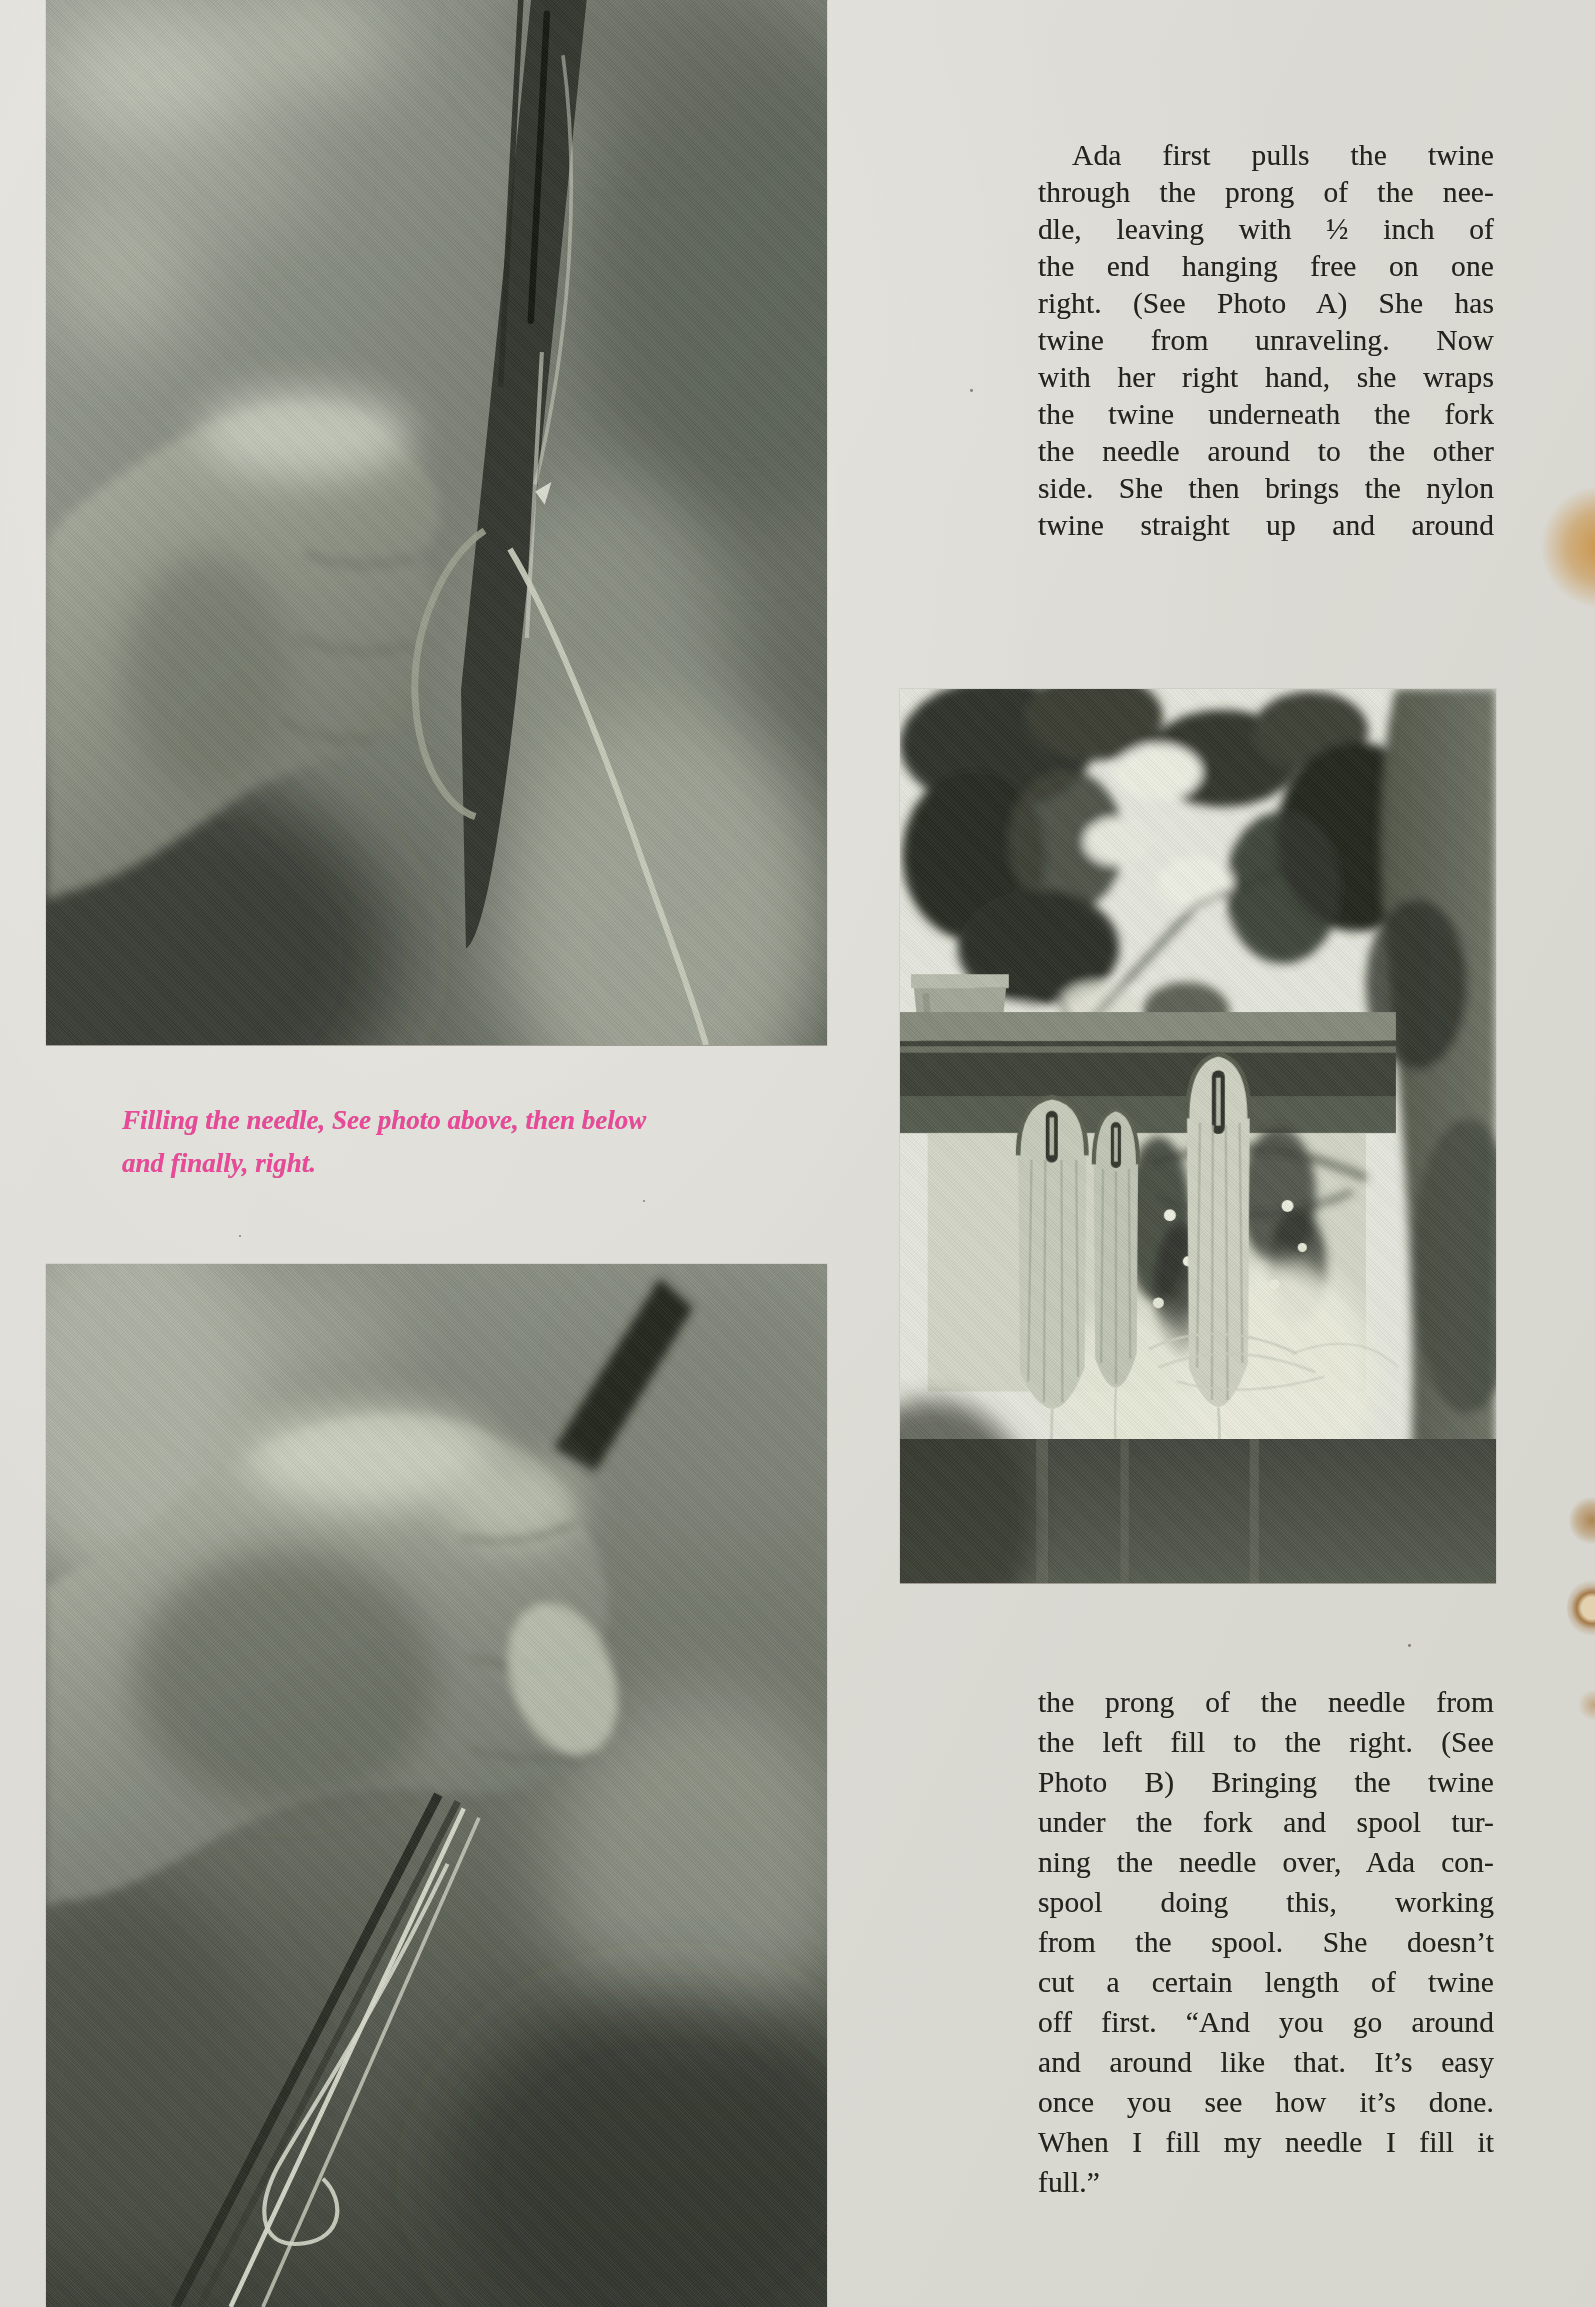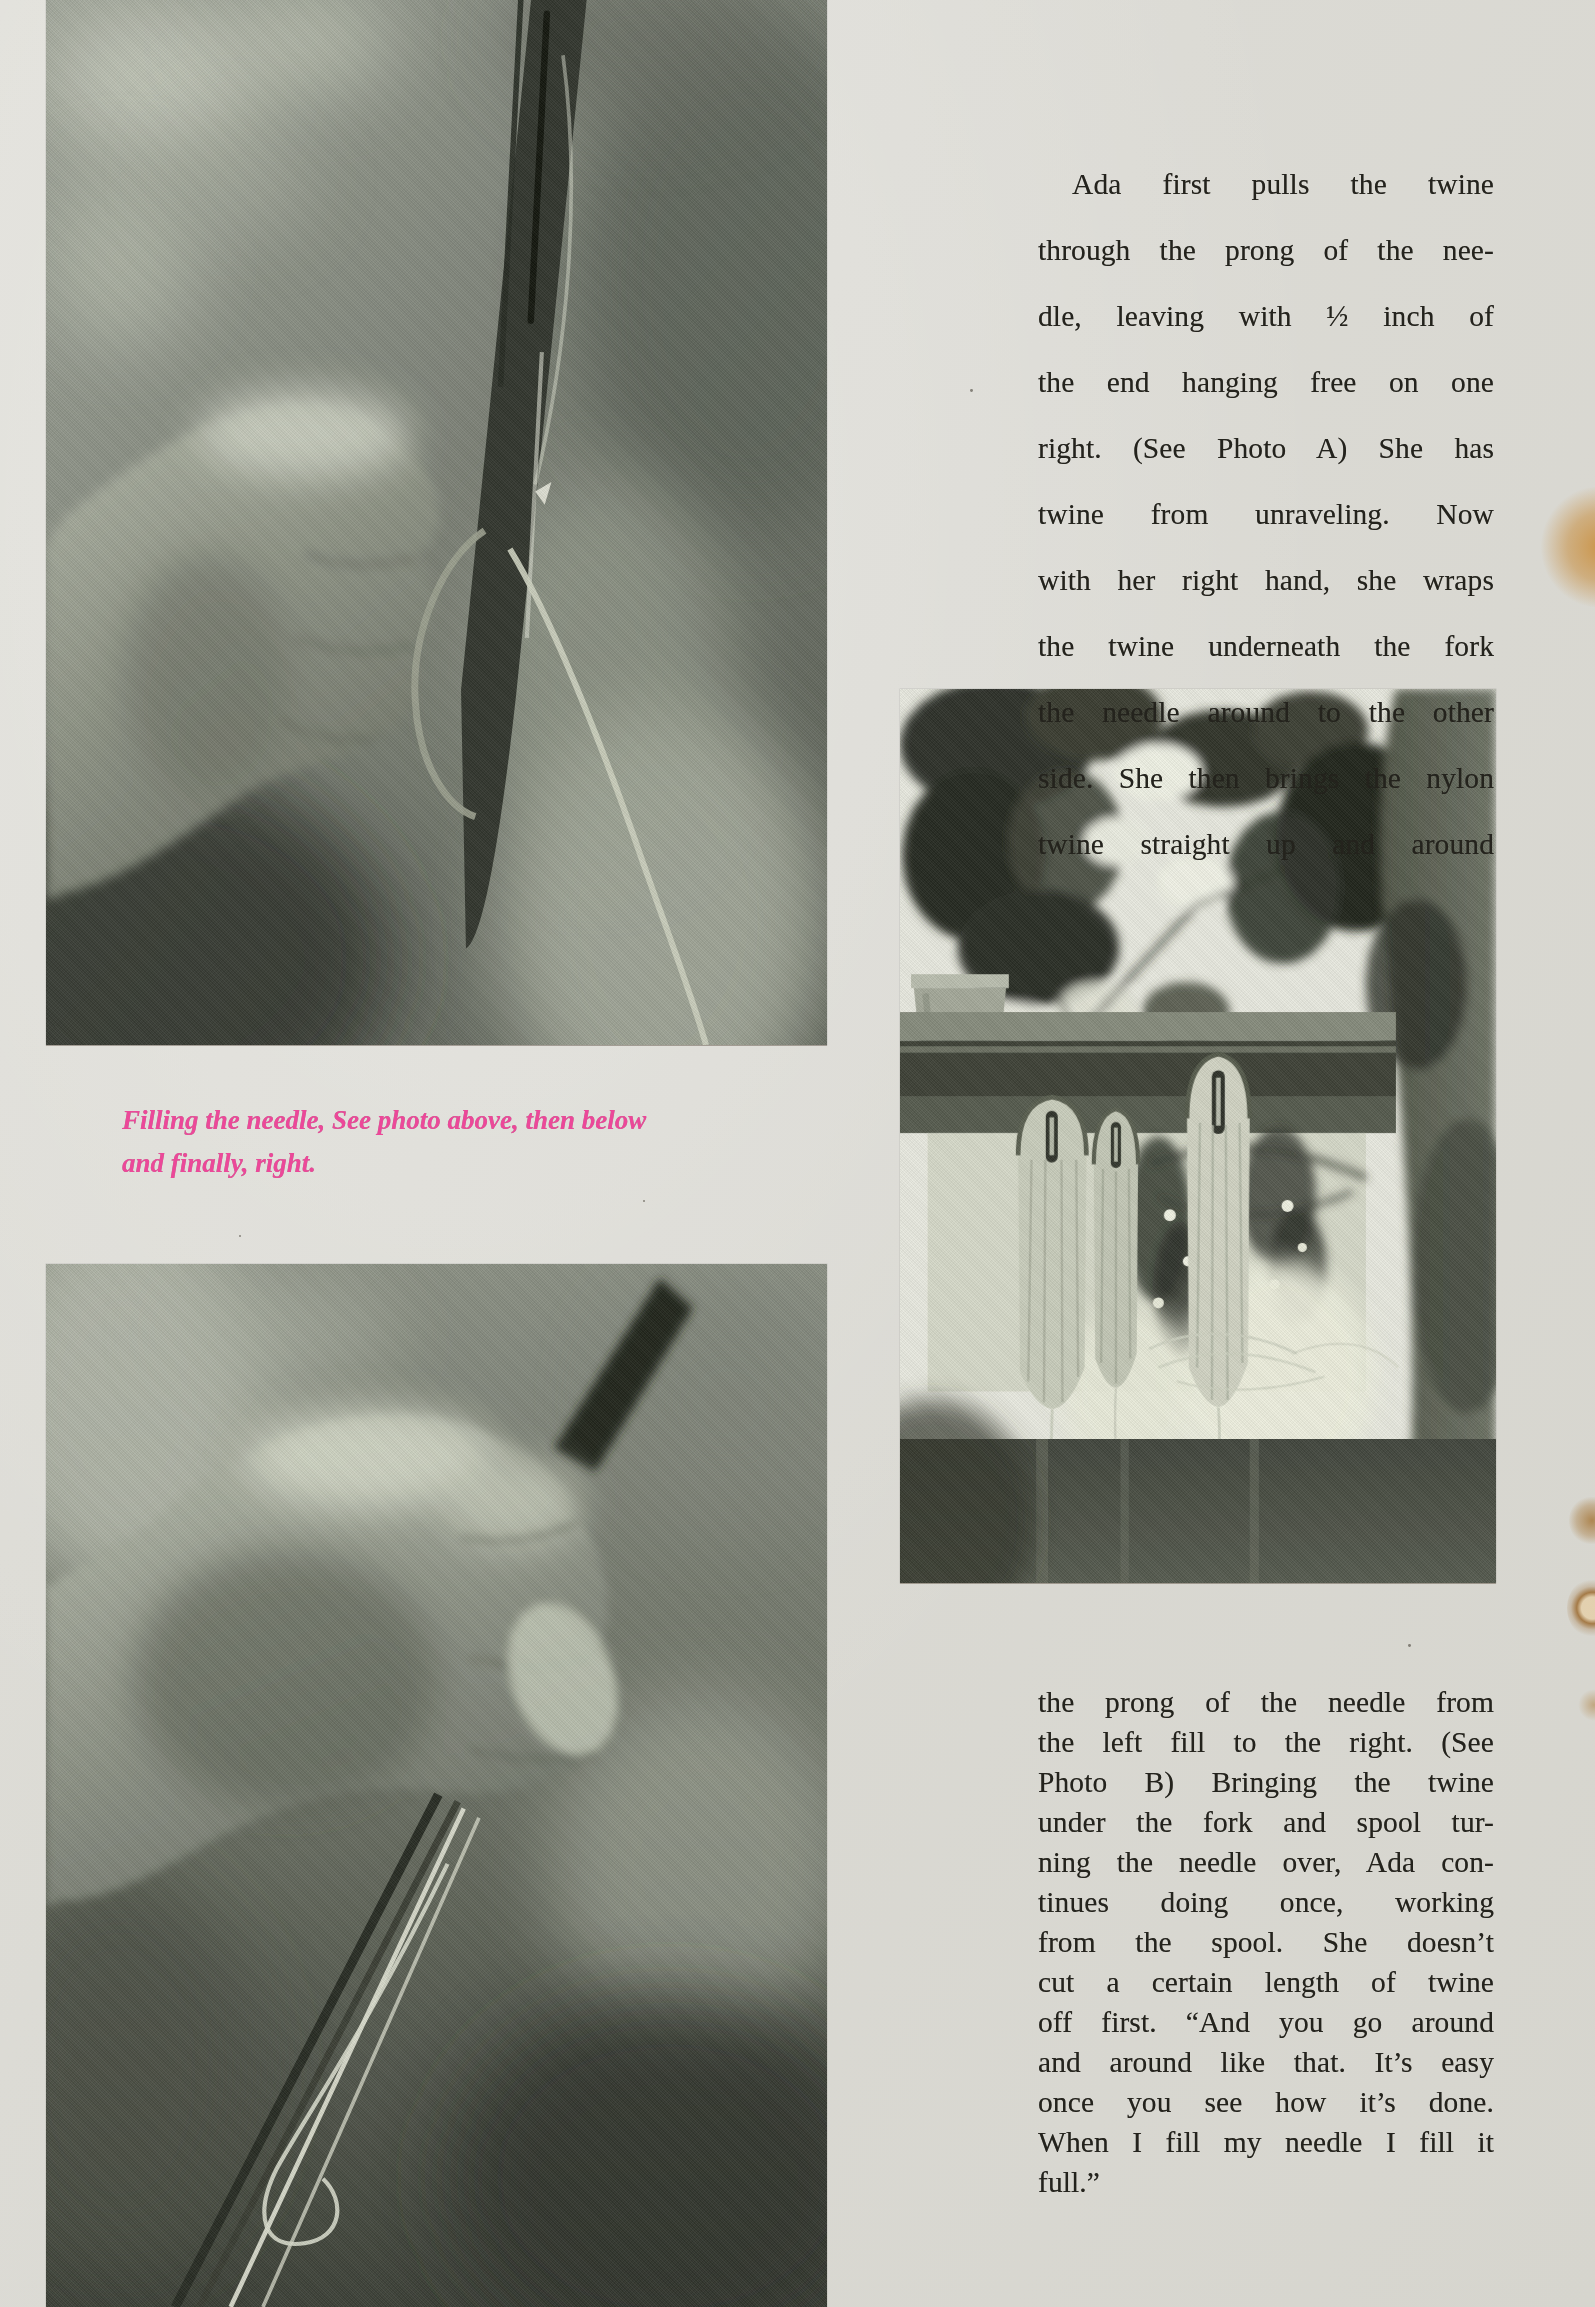--- a/index.html
+++ b/index.html
@@ -20,21 +20,21 @@
       repeating-linear-gradient(-45deg, rgba(255,255,255,.02) 0 1.4px, rgba(0,0,0,.02) 1.4px 2.8px);}
   .photo-a{left:46px;top:0;width:781px;height:1045px;}
   .photo-b{left:900px;top:689px;width:596px;height:894px;}
   .photo-c{left:46px;top:1264px;width:781px;height:1043px;}
 
   .col-text{position:absolute;width:456px;color:#24231d;
     font-size:29.5px;letter-spacing:0.1px;
     text-shadow:0 0 0.5px rgba(35,33,28,.45);}
   .col-text .line{text-align:justify;text-align-last:justify;white-space:normal;}
   .col-text-top{left:1038px;top:137px;}
-  .col-text-top .line{height:37px;line-height:37px;margin-top:29px;}
+  .col-text-top .line{height:37px;line-height:37px;}
   .col-text-top .line:first-child{text-indent:34px;}
   .col-text-bottom{left:1038px;top:1682px;}
   .col-text-bottom .line{height:40px;line-height:40px;}
   .col-text-bottom .line:last-child{text-align-last:left;}
 
   .caption{position:absolute;left:122px;top:1099px;width:701px;
     font-weight:bold;font-style:italic;color:#ec4899;font-size:27px;
     text-shadow:0 0 0.5px rgba(40,38,32,.4);}
   .caption .line{height:43px;line-height:43px;}
 
@@ -310,21 +310,21 @@
       <div class="line">Filling the needle, See photo above, then below</div>
       <div class="line">and finally, right.</div>
     </div>
 
   <section class="col-text col-text-bottom">
       <div class="line">the prong of the needle from</div>
       <div class="line">the left fill to the right. (See</div>
       <div class="line">Photo B) Bringing the twine</div>
       <div class="line">under the fork and spool tur-</div>
       <div class="line">ning the needle over, Ada con-</div>
-      <div class="line">tinues doing once, working</div>
+      <div class="line">spool doing this, working</div>
       <div class="line">from the spool. She doesn’t</div>
       <div class="line">cut a certain length of twine</div>
       <div class="line">off first. “And you go around</div>
       <div class="line">and around like that. It’s easy</div>
       <div class="line">once you see how it’s done.</div>
       <div class="line">When I fill my needle I fill it</div>
       <div class="line">full.”</div>
     </section>
 
   <div class="stain stain-a"></div>

